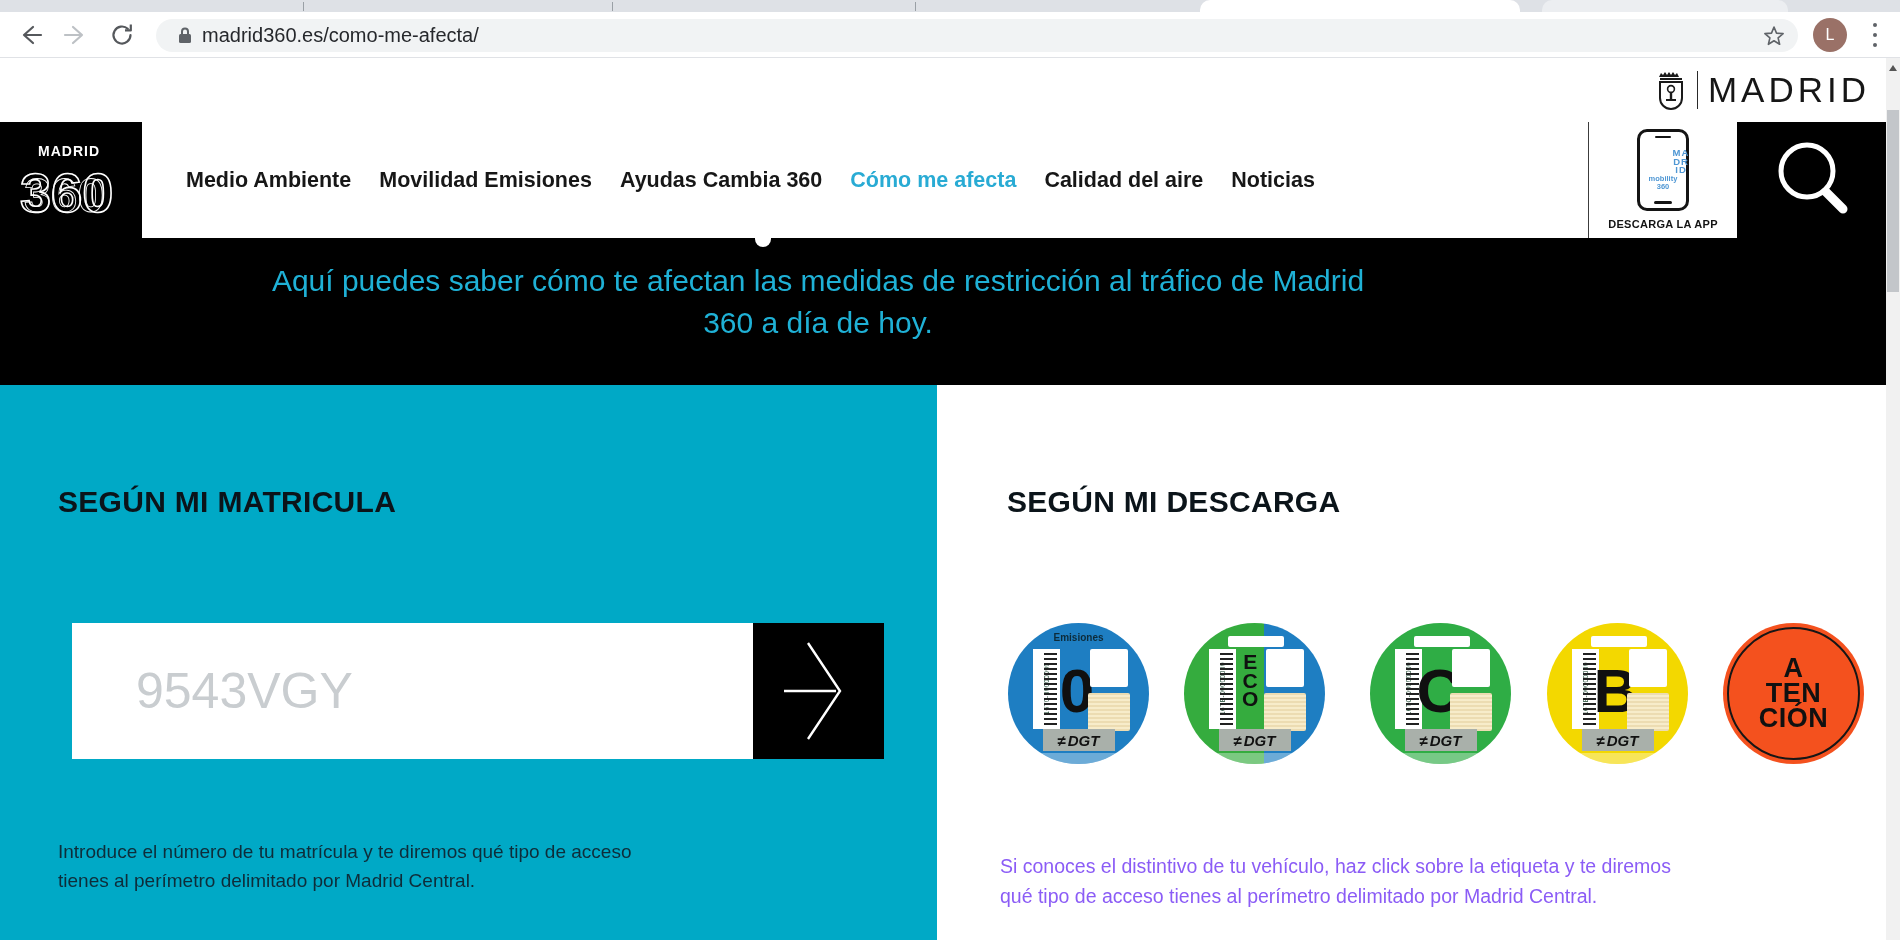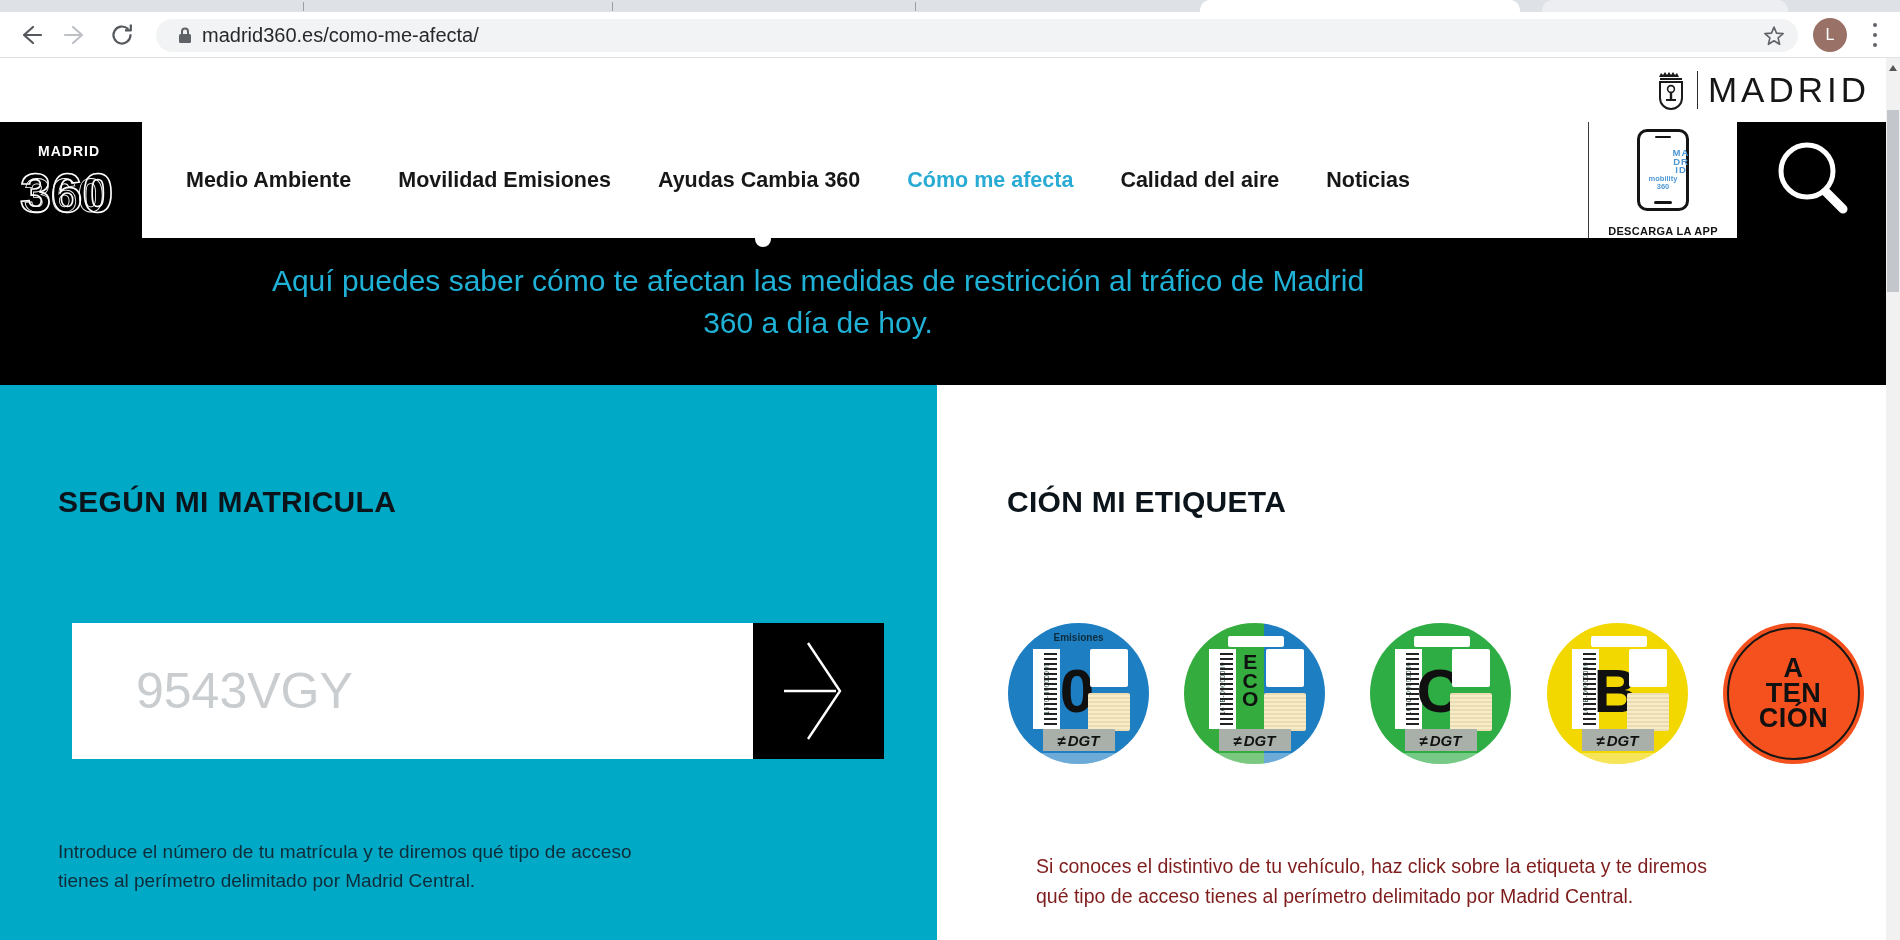--- a/index.html
+++ b/index.html
@@ -28,52 +28,52 @@
   
   .site-header { position:absolute; left:0; top:58px; width:1900px; height:64px; background:#fff; }
   .brand { position:absolute; right:30px; top:10px; height:44px; display:flex; align-items:center; gap:10px; }
   .brand-div { width:1px; height:38px; background:#2a2a2a; }
   .brand-text { font-size:35px; color:#161616; letter-spacing:4px; font-weight:500; }
 
   
   .black-zone { position:absolute; left:0; top:122px; width:1900px; height:263px; background:#000; }
   .logo360 { position:absolute; left:12px; top:8px; width:120px; height:108px; }
   .menu-panel { position:absolute; left:142px; top:0; width:1595px; height:116px; background:#fff; }
-  .menu-links { position:absolute; left:44px; top:0; height:116px; display:flex; align-items:center; gap:47px; }
+  .menu-links { position:absolute; left:44px; top:0; height:116px; display:flex; align-items:center; gap:28px; }
   .menu-links a { text-decoration:none; color:#171717; font-size:21.5px; font-weight:700; white-space:nowrap; }
   .app-box { position:absolute; right:0; top:0; width:149px; height:116px; border-left:1px solid #3c3c3c;
              display:flex; flex-direction:column; align-items:center; }
   .phone { margin-top:7px; width:52px; height:82px; border:3px solid #141414; border-radius:10px; position:relative;
            display:flex; flex-direction:column; align-items:center; justify-content:center; }
   .phone::before { content:""; position:absolute; top:4px; left:50%; margin-left:-8px; width:16px; height:2px; background:#141414; border-radius:2px; }
   .phone::after { content:""; position:absolute; bottom:4px; left:50%; margin-left:-9px; width:18px; height:3px; background:#141414; border-radius:2px; }
   .phone-logo { color:#4f97d4; font-weight:800; font-size:9.5px; line-height:8.5px; text-align:center; letter-spacing:1px; white-space:pre;margin-left:36px; }
   .phone-sub { color:#4f97d4; font-weight:800; font-size:7.5px; line-height:8px; text-align:center; }
-  .app-label { margin-top:14px; font-size:11px; font-weight:700; color:#131313; letter-spacing:0.3px; }
+  .app-label { margin-top:7px; font-size:11px; font-weight:700; color:#131313; letter-spacing:0.3px; }
   .search-zone { position:absolute; left:1737px; top:0; width:149px; height:116px; display:flex; align-items:center; justify-content:center; }
 
   .hero-frag { position:absolute; left:755px; top:116px; width:16px; height:9px; background:#fff; border-radius:0 0 8px 8px; }
   .hero-lines { position:absolute; left:0; top:138px; width:1636px; text-align:center; font-size:30px; line-height:42px; font-weight:500; }
 
   
   .content { position:absolute; left:0; top:385px; width:1900px; height:555px; background:#fff; }
   .panel-left { position:absolute; left:0; top:0; width:937px; height:555px; }
   .sec-heading { position:absolute; font-size:30px; font-weight:600; color:#0b141a; letter-spacing:0.3px; }
   .h-left { left:58px; top:100px; }
   .h-right { left:1007px; top:100px; }
 
   .plate-form { position:absolute; left:72px; top:238px; width:812px; height:136px; display:flex; }
   .plate-input { width:681px; height:136px; border:none; outline:none; background:#fff; font-family:"Liberation Sans",sans-serif;
                  font-size:50px; color:#333; padding-left:64px; }
   .plate-input::placeholder { color:#c9cdd0; opacity:1; }
   .plate-btn { width:131px; height:136px; background:#000; border:none; cursor:pointer; display:flex; align-items:center; justify-content:center; }
 
   .desc { position:absolute; font-weight:500; color:#0e2d3a; }
   .d-left { left:58px; top:452px; font-size:19px; line-height:29px; }
-  .d-right { left:1036px; top:466px; font-size:19.5px; line-height:30px; color:#7f1d1d; }
+  .d-right { left:1000px; top:466px; font-size:19.5px; line-height:30px; color:#8b5cf6; }
 
   
   .badges { position:absolute; left:1008px; top:238px; width:860px; height:145px; }
   .badge { position:absolute; top:0; width:141px; height:141px; border-radius:50%; overflow:hidden; cursor:pointer; }
   .bd-toplabel { position:absolute; top:9px; left:0; width:100%; text-align:center; font-size:10px; font-weight:700; color:#0d2b3a; }
   .bd-topbar { position:absolute; top:13px; left:44px; width:56px; height:11px; background:#fff; border-radius:2px; }
   .bd-strip { position:absolute; left:25px; top:26px; width:27px; height:80px; background:#fff; }
   .bd-code { position:absolute; left:-25px; top:36px; width:76px; font-size:6.5px; color:#0c3a22; transform:rotate(-90deg); letter-spacing:0.5px; text-align:center; }
   .bd-bars { position:absolute; right:3px; top:4px; width:13px; height:72px;
              background:repeating-linear-gradient(180deg,#222 0 2px,transparent 2px 5px); }
@@ -210,21 +210,21 @@
           <polyline points="28,8 60,56 28,104" fill="none" stroke="#fff" stroke-width="2.4"></polyline>
         </svg>
       </button>
     </div>
 
     <div class="desc d-left">
       <div>Introduce el número de tu matrícula y te diremos qué tipo de acceso</div>
       <div>tienes al perímetro delimitado por Madrid Central.</div>
     </div>
 
-    <h2 class="sec-heading h-right">CIÓN MI ETIQUETA</h2>
+    <h2 class="sec-heading h-right">SEGÚN MI DESCARGA</h2>
 
     <div class="badges" id="badges">
         <div class="badge" style="left: 0px; background: rgb(30, 126, 194);">
           <div class="bd-toplabel">Emisiones</div>
           <div class="bd-strip">
             <div class="bd-code">16T0-00000000</div>
             <div class="bd-bars"></div>
           </div>
           <div class="bd-letter single">0</div>
           <div class="bd-sq"></div>

